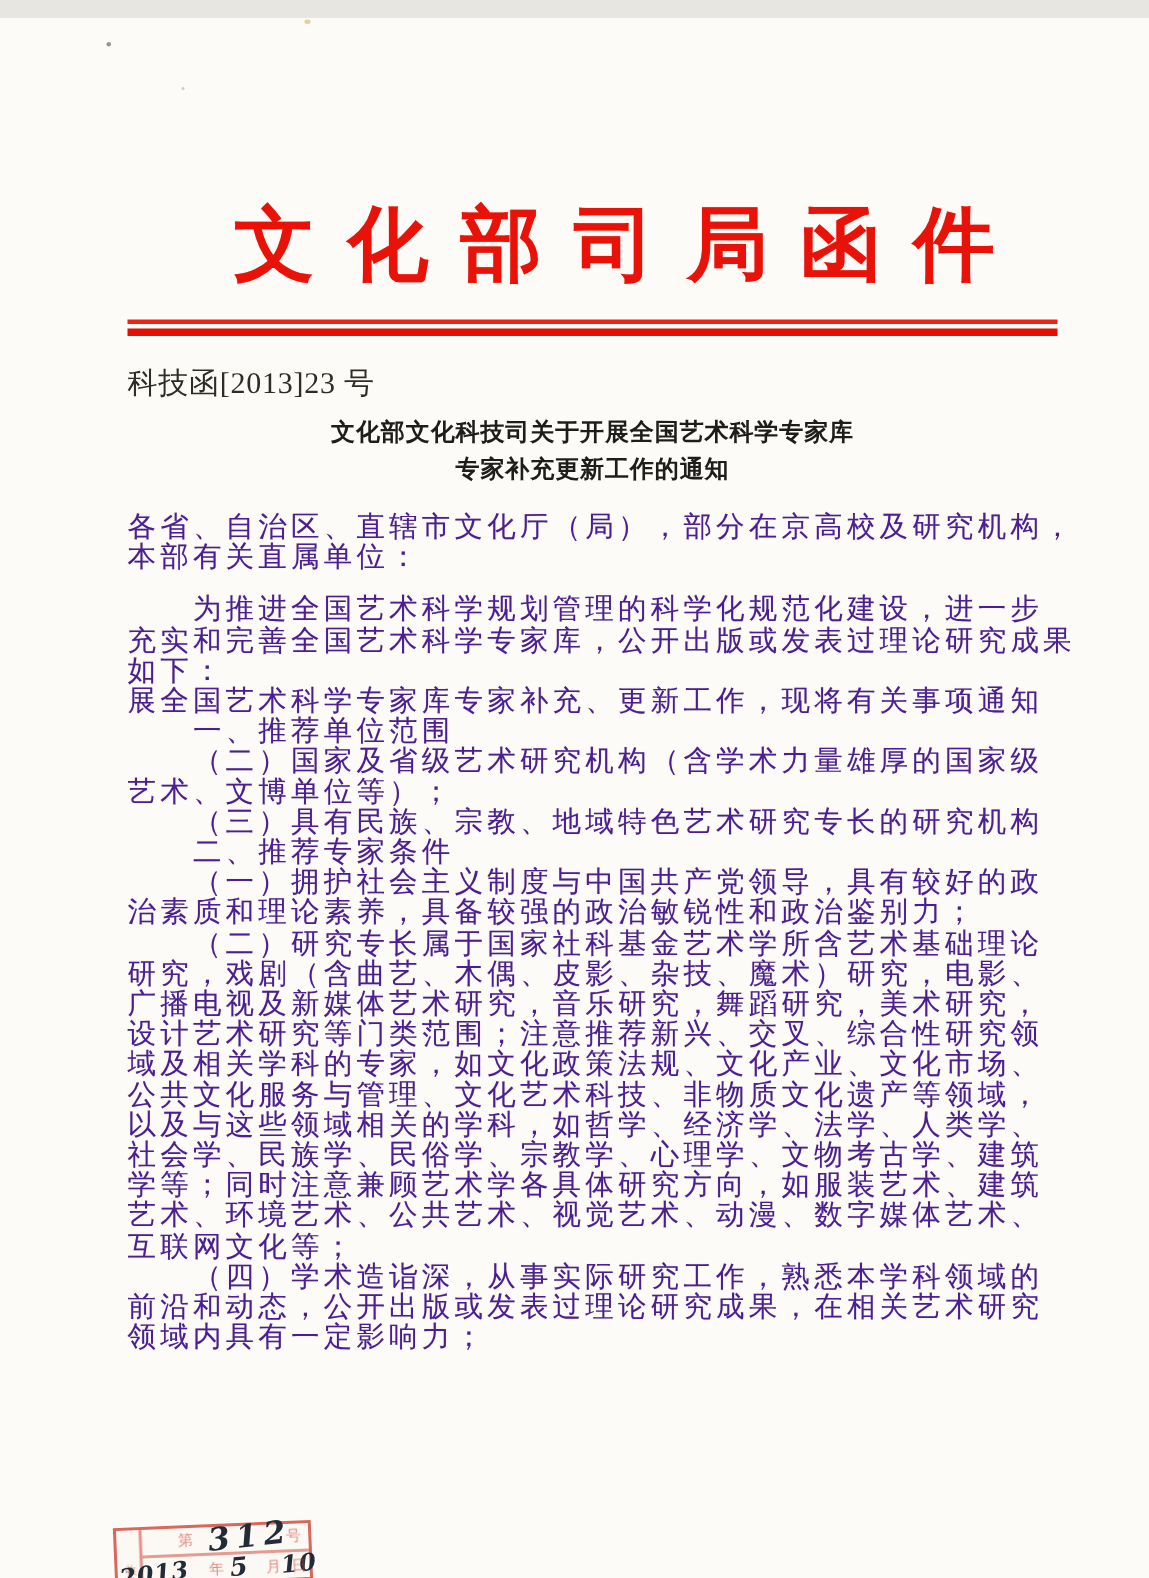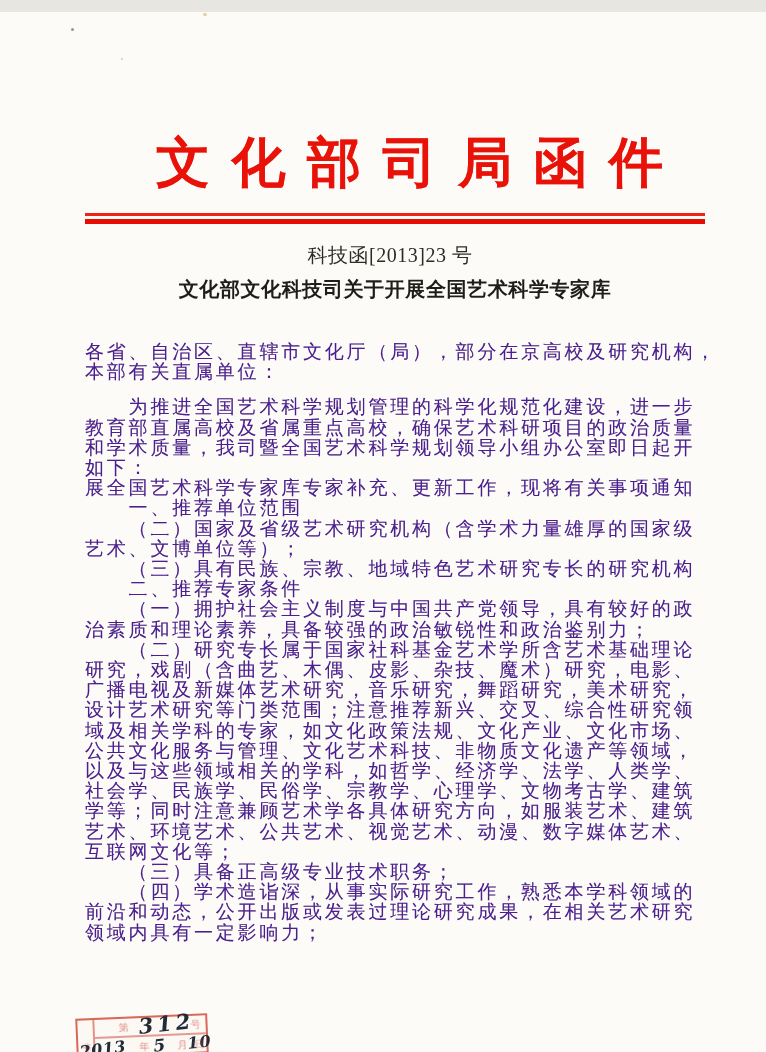--- a/index.html
+++ b/index.html
@@ -25,32 +25,32 @@
     text-shadow:0 0 0.5px rgba(232,18,8,0.6);
   }
 
   .red-rule { position:absolute; top:201px; left:85px; width:620px; }
   .red-rule .thin  { height:2.5px; background:#ee2313; margin-bottom:3px; }
   .red-rule .thick { height:5px;   background:#e60d05; }
 
   
   .doc-number {
     position:absolute; top:230px; left:85px; width:610px;
-    text-align:center;
+    text-align:left;
     font-size:20px; letter-spacing:0.5px;
     color:#2f2c27;
   }
 
   
   .doc-title {
     position:absolute; top:265px; left:85px; width:620px;
     text-align:center;
     font-family:"Liberation Sans","DejaVu Sans",sans-serif;
     font-weight:bold;
-    font-size:20px; line-height:24.5px;
+    font-size:16px; line-height:24.5px;
     letter-spacing:0.6px;
     color:#1f1d1a;
   }
 
   
   .body-text {
     position:absolute; top:330px; left:85px; width:660px;
     font-size:19px; line-height:20.2px;
     letter-spacing:2.8px;
     color:#4c1d95;
@@ -121,49 +121,48 @@
 
   <div class="red-rule">
     <div class="thin"></div>
     <div class="thick"></div>
   </div>
 
   <div class="doc-number">科技函[2013]23 号</div>
 
   <div class="doc-title">
     <div>文化部文化科技司关于开展全国艺术科学专家库</div>
+    <div>专家补充更新工作的通知</div>
   </div>
 
   <div class="body-text">
       <div class="line">各省、自治区、直辖市文化厅（局），部分在京高校及研究机构，</div>
       <div class="line">本部有关直属单位：</div>
       <div class="line para-gap">　　为推进全国艺术科学规划管理的科学化规范化建设，进一步</div>
-      <div class="line">教育部直属高校及省属重点高校，确保艺术科研项目的政治质量</div>
-      <div class="line">和学术质量，我司暨全国艺术科学规划领导小组办公室即日起开</div>
+      <div class="line">充实和完善全国艺术科学专家库，公开出版或发表过理论研究成果</div>
       <div class="line">如下：</div>
       <div class="line">展全国艺术科学专家库专家补充、更新工作，现将有关事项通知</div>
       <div class="line">　　一、推荐单位范围</div>
       <div class="line">　　（二）国家及省级艺术研究机构（含学术力量雄厚的国家级</div>
       <div class="line">艺术、文博单位等）；</div>
       <div class="line">　　（三）具有民族、宗教、地域特色艺术研究专长的研究机构</div>
       <div class="line">　　二、推荐专家条件</div>
       <div class="line">　　（一）拥护社会主义制度与中国共产党领导，具有较好的政</div>
       <div class="line">治素质和理论素养，具备较强的政治敏锐性和政治鉴别力；</div>
       <div class="line">　　（二）研究专长属于国家社科基金艺术学所含艺术基础理论</div>
       <div class="line">研究，戏剧（含曲艺、木偶、皮影、杂技、魔术）研究，电影、</div>
       <div class="line">广播电视及新媒体艺术研究，音乐研究，舞蹈研究，美术研究，</div>
       <div class="line">设计艺术研究等门类范围；注意推荐新兴、交叉、综合性研究领</div>
       <div class="line">域及相关学科的专家，如文化政策法规、文化产业、文化市场、</div>
       <div class="line">公共文化服务与管理、文化艺术科技、非物质文化遗产等领域，</div>
       <div class="line">以及与这些领域相关的学科，如哲学、经济学、法学、人类学、</div>
       <div class="line">社会学、民族学、民俗学、宗教学、心理学、文物考古学、建筑</div>
       <div class="line">学等；同时注意兼顾艺术学各具体研究方向，如服装艺术、建筑</div>
       <div class="line">艺术、环境艺术、公共艺术、视觉艺术、动漫、数字媒体艺术、</div>
       <div class="line">互联网文化等；</div>
-      <div class="line">　　（三）具备正高级专业技术职务；</div>
       <div class="line">　　（四）学术造诣深，从事实际研究工作，熟悉本学科领域的</div>
       <div class="line">前沿和动态，公开出版或发表过理论研究成果，在相关艺术研究</div>
       <div class="line">领域内具有一定影响力；</div>
     </div>
 
   <div class="stamp">
     <div class="stamp-box">
       <div class="stamp-side">收文</div>
       <div class="stamp-main">
         <div class="stamp-row top">

